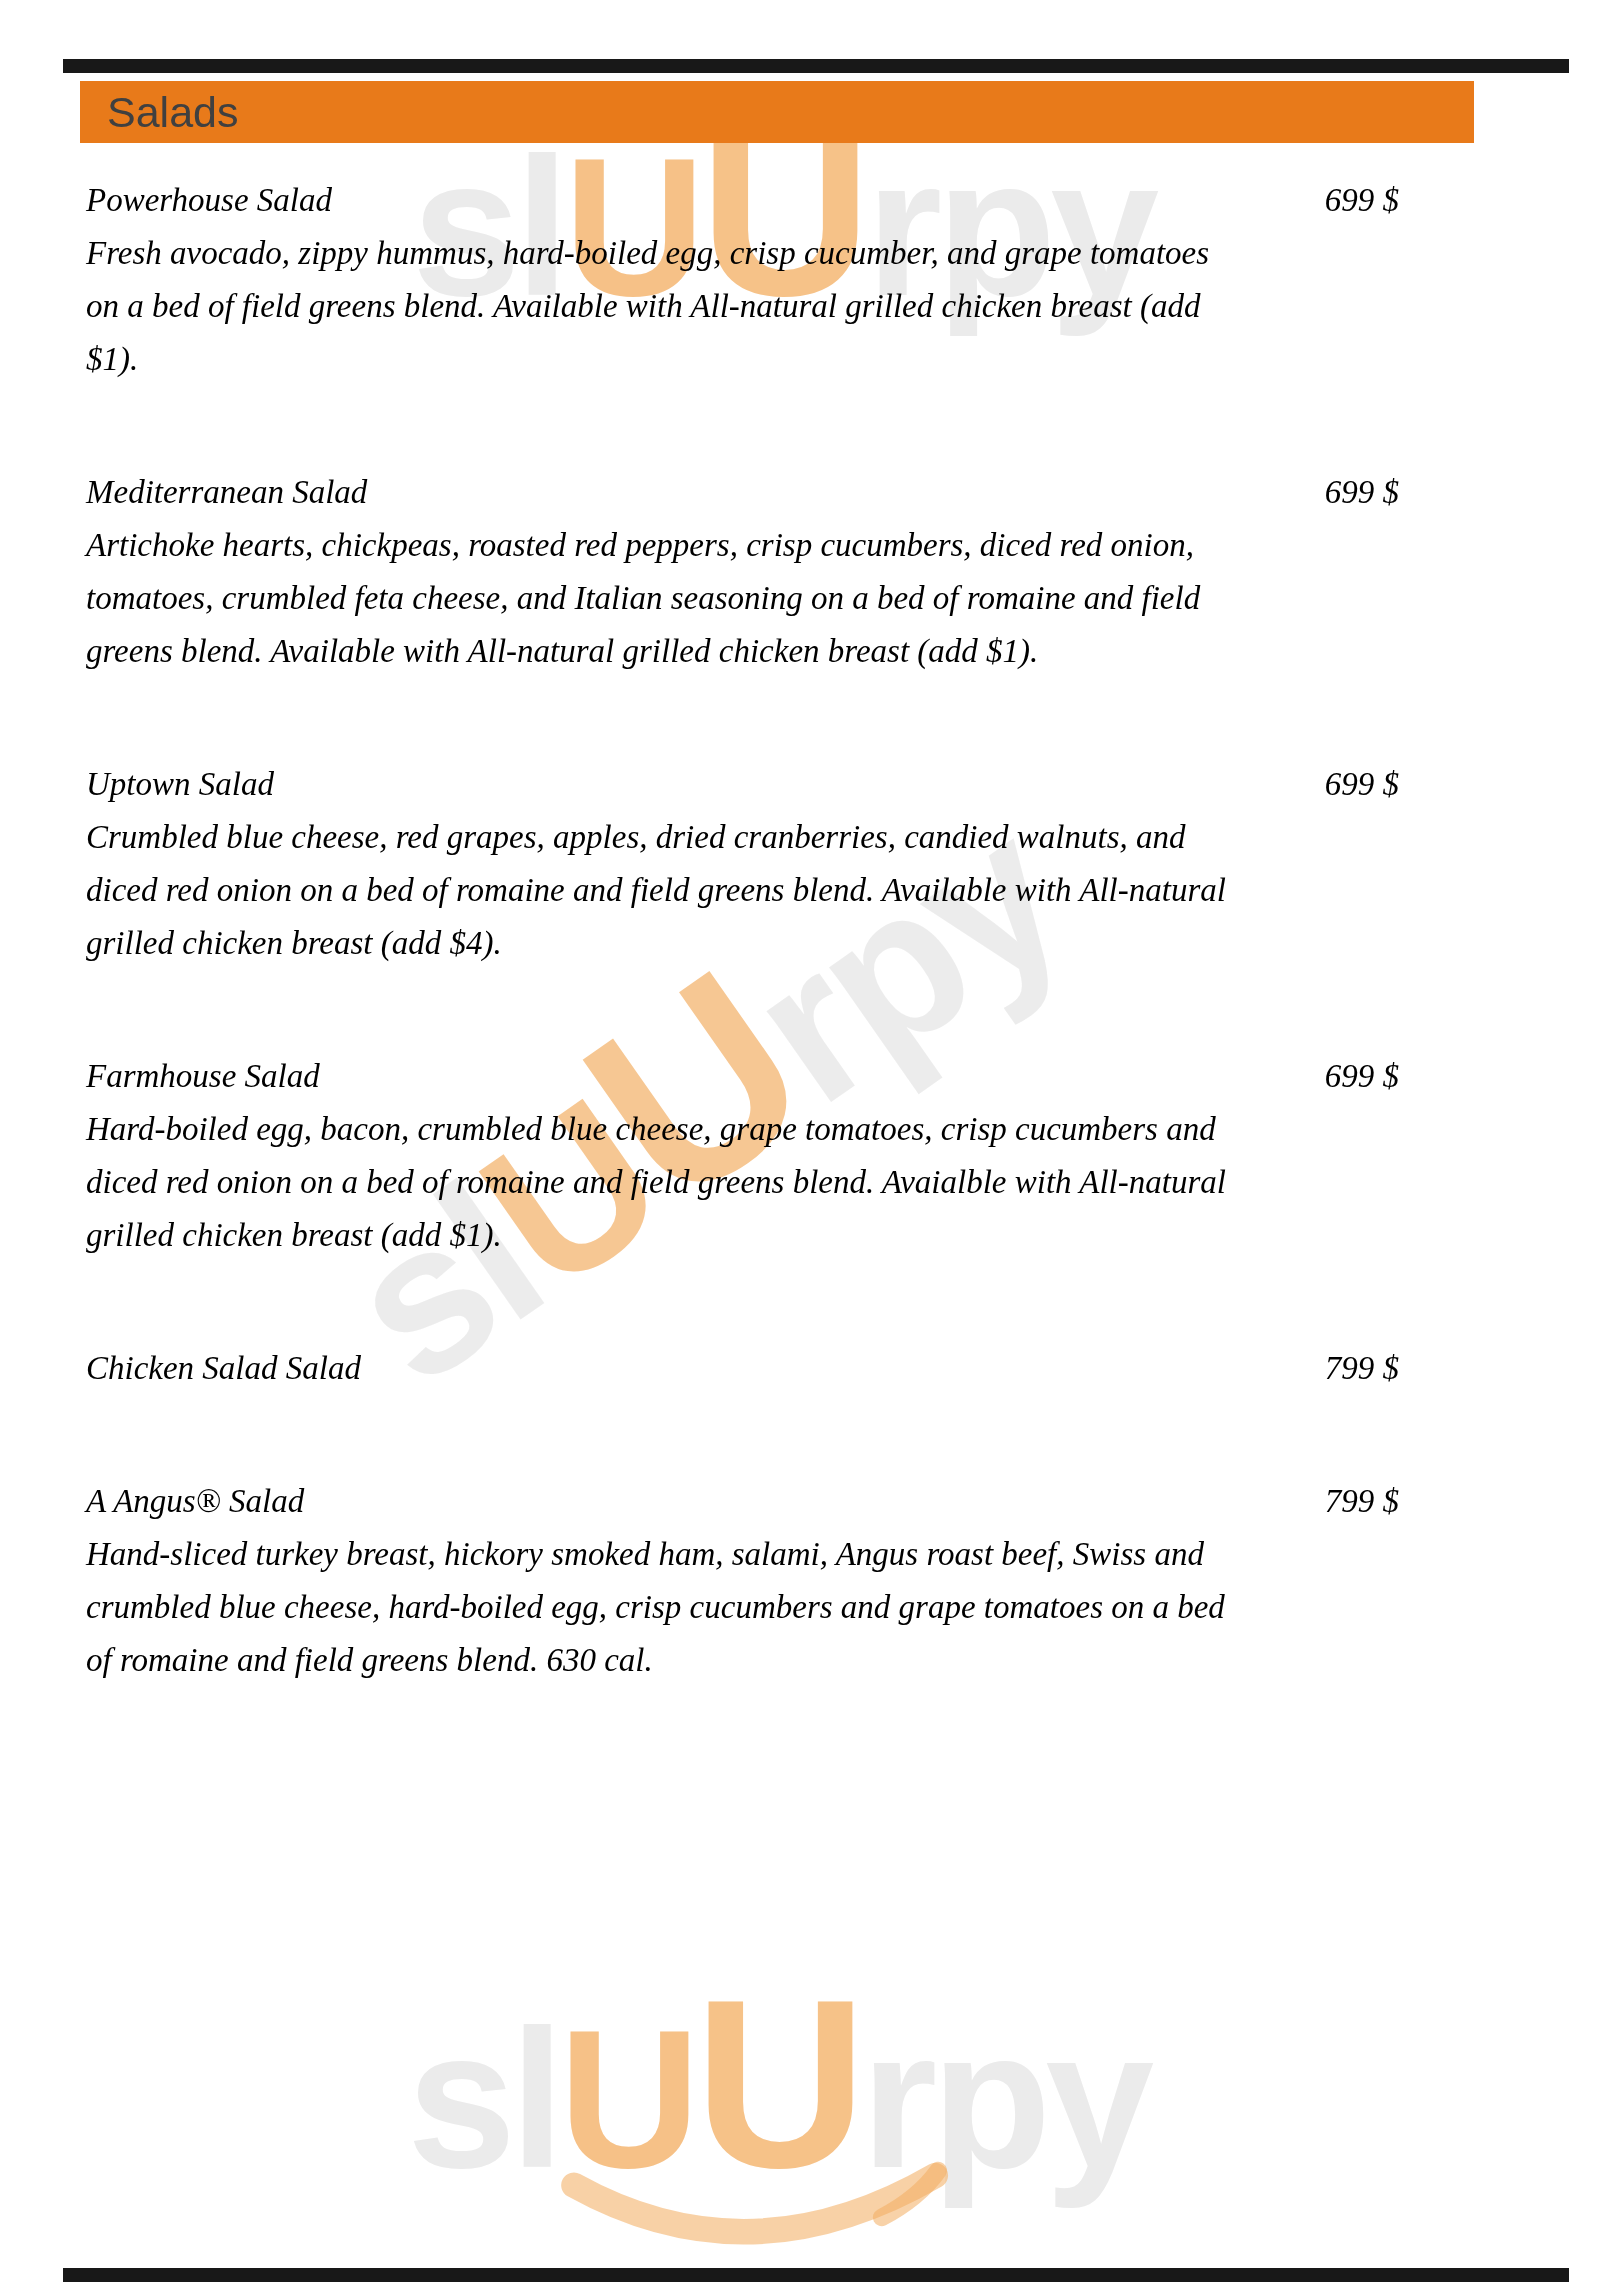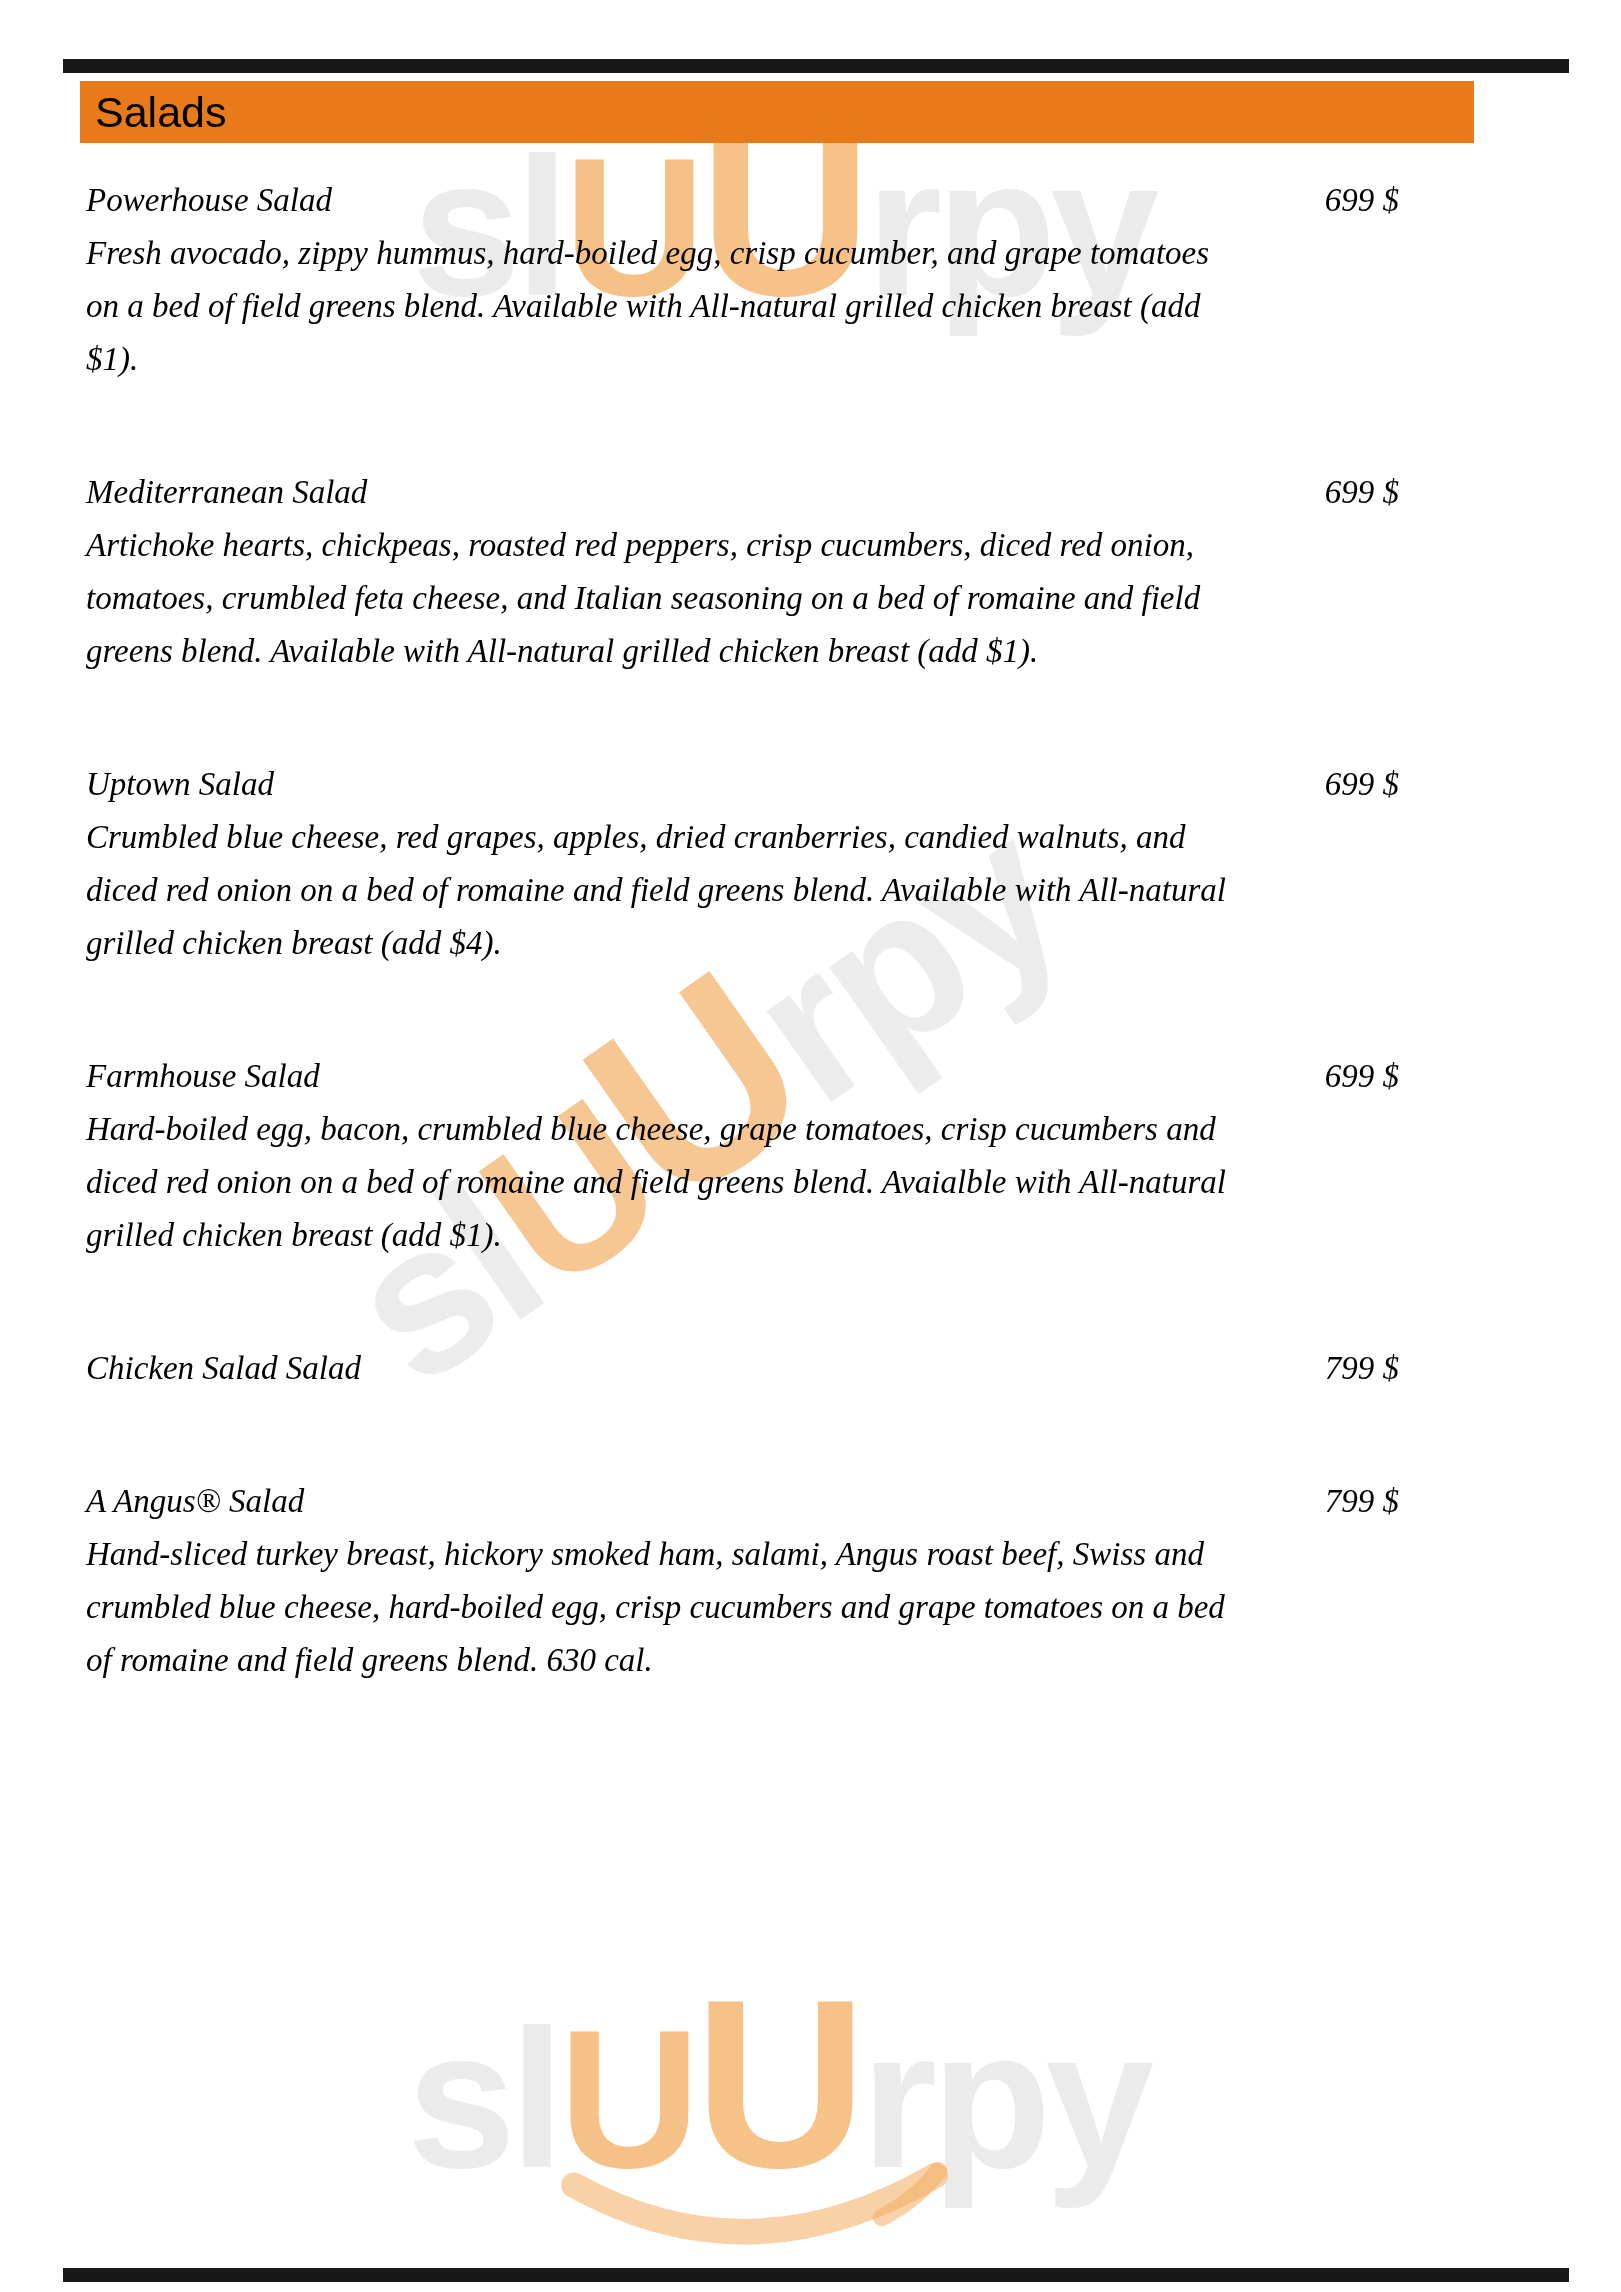--- a/index.html
+++ b/index.html
@@ -56,26 +56,26 @@
   .bar-bottom { top: 2268px; }
 
   .section-header {
     position: absolute;
     z-index: 1;
     left: 80px;
     top: 81px;
     width: 1394px;
     height: 62px;
     background: #e87a1a;
-    color: #000000;
+    color: #404040;
     font-family: "Liberation Sans", sans-serif;
     font-size: 43px;
     display: flex;
     align-items: center;
-    padding-left: 15px;
+    padding-left: 27px;
   }
 
   .items {
     position: absolute;
     z-index: 1;
     left: 86px;
     top: 174px;
     width: 1313px;
     font-style: italic;
   }

